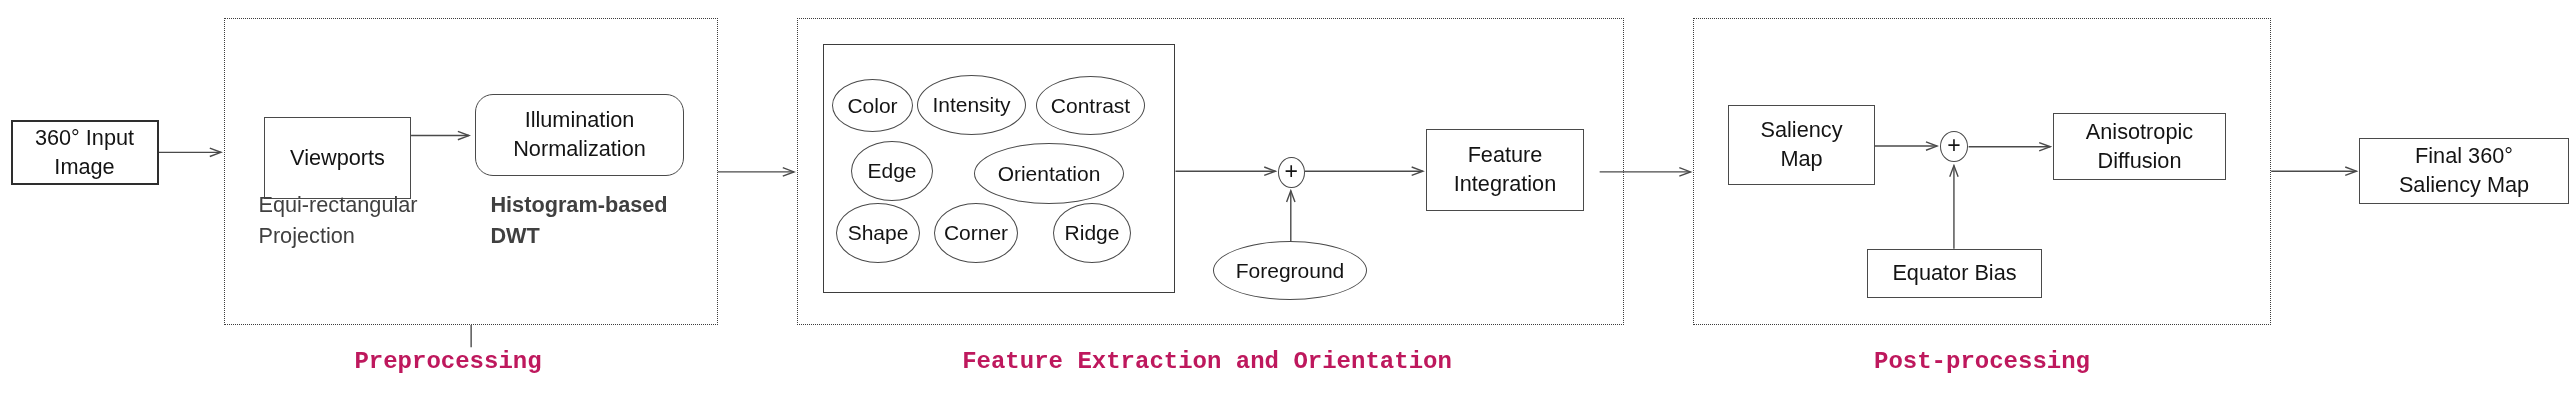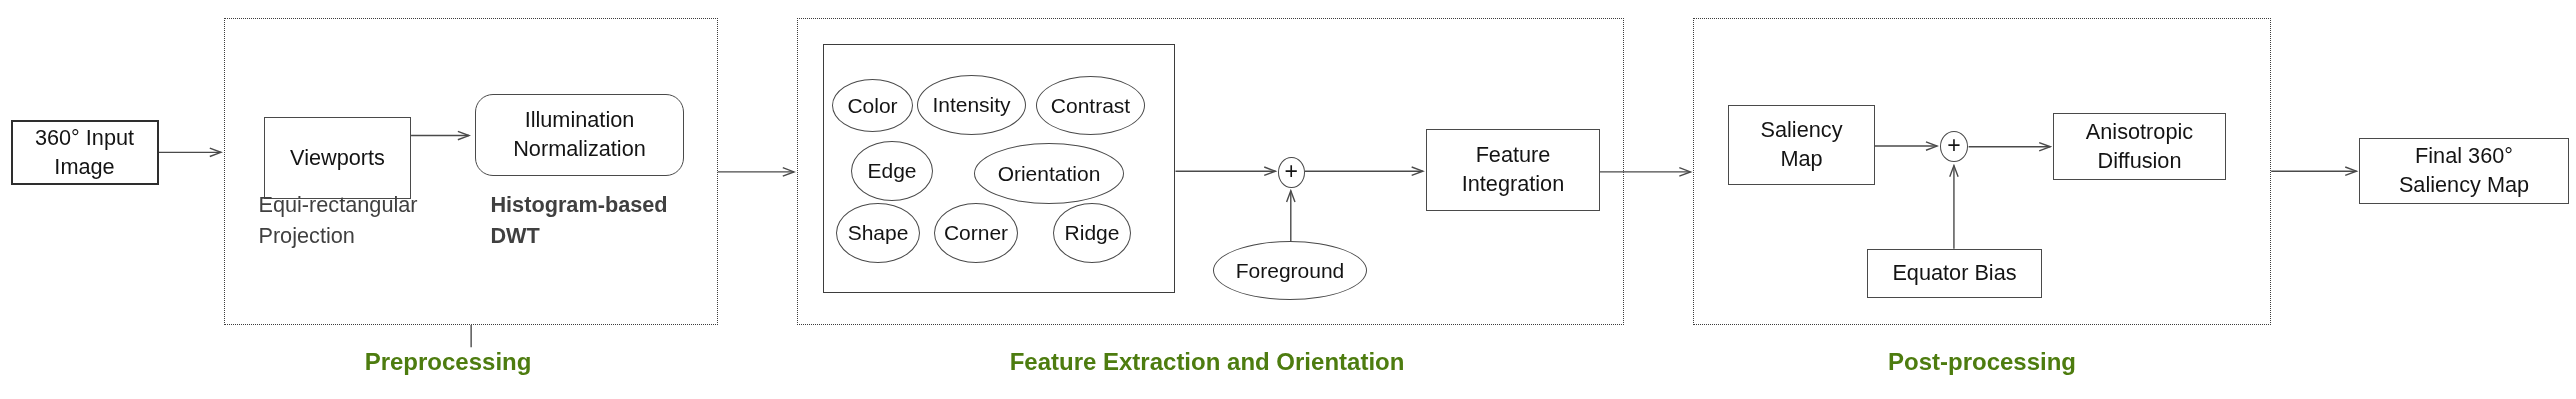--- a/index.html
+++ b/index.html
@@ -84,22 +84,23 @@
     line-height: 1.42;
     color: #404040;
     white-space: nowrap;
   }
   .section-label {
     position: absolute;
     transform: translateX(-50%);
     text-align: center;
     font-size: 24px;
     font-weight: bold;
-    color: #4d7c0f;
+    color: #be185d;
     white-space: nowrap;
+    font-family: Liberation Mono, monospace;
   }
 </style>
 </head>
 <body>
 
 <div id="canvas">
 
   <svg id="wires" width="2576" height="399" viewBox="0 0 3686 571" xmlns="http://www.w3.org/2000/svg">
     <defs>
       <marker id="arrow" viewBox="0 0 22 16" refX="19" refY="8" markerWidth="22" markerHeight="16" markerUnits="userSpaceOnUse" orient="auto">
@@ -180,21 +181,21 @@
   </div>
 
   <div class="plus-node" style="left:1278px; top:157px; width:26.6px; height:31px;">
     <span>+</span>
   </div>
 
   <div class="ellipse" style="left:1213px; top:241px; width:154px; height:59px;">
     <span>Foreground</span>
   </div>
 
-  <div class="node-box" style="left:1426px; top:129px; width:174px; height:82px;">
+  <div class="node-box" style="left:1426px; top:129px; width:158px; height:82px;">
     <div>Feature</div>
     <div>Integration</div>
   </div>
 
   <div class="section-label" style="left:1207px; top:348px;">Feature Extraction and Orientation</div>
 
   <div class="dashed-box" style="left:1693px; top:17.5px; width:578px; height:307px;"></div>
 
   <div class="node-box" style="left:1728px; top:105px; width:147px; height:80px;">
     <div>Saliency</div>

